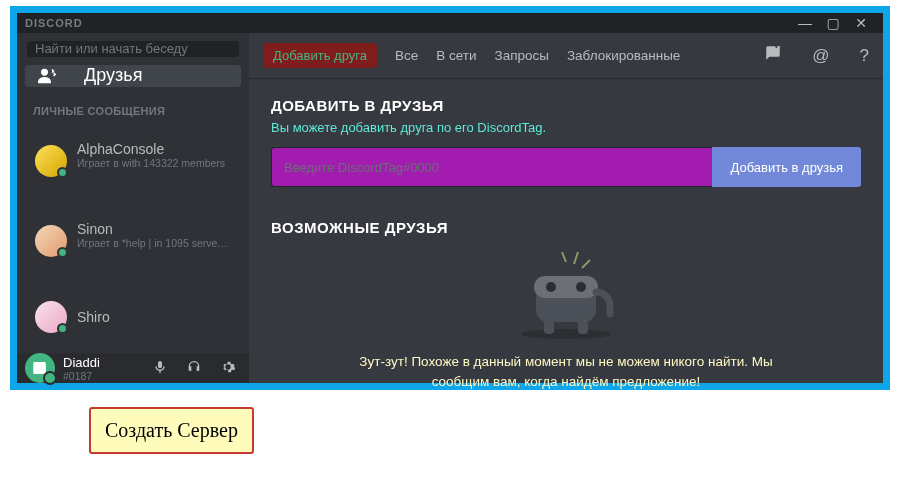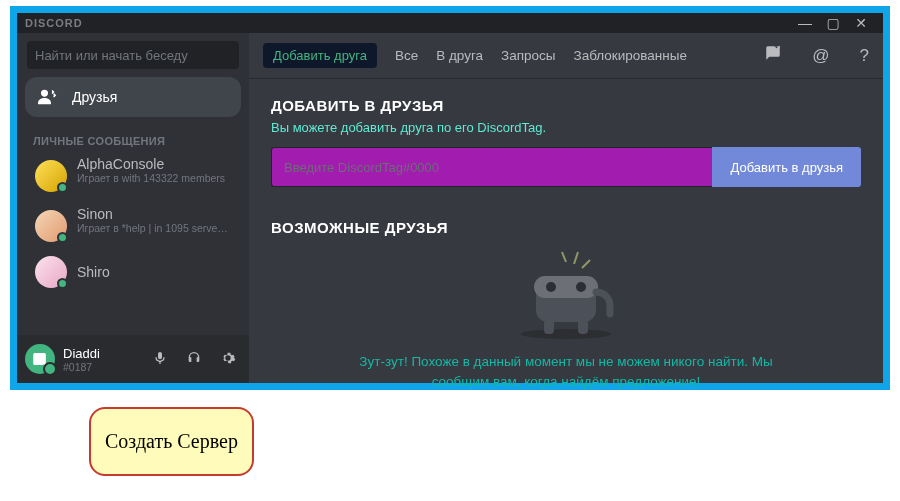--- a/index.html
+++ b/index.html
@@ -13,52 +13,52 @@
 .guilds{width:66px;background:#202225;display:flex;flex-direction:column;align-items:center;padding-top:6px;gap:0}
 .gicon{width:42px;height:42px;border-radius:50%;background:#36393f;margin-bottom:8px;display:flex;align-items:center;justify-content:center;position:relative}
 .gicon.sel{border-radius:14px;background:#7289da}
 .online-label{font-size:9px;color:#72767d;margin:2px 0 8px;letter-spacing:.3px}
 .gicon.txt{font-size:12px;color:#dcddde;font-weight:500}
 .gicon.add{background:#2f3136;color:#43b581;font-size:24px;font-weight:300;margin-top:auto;margin-bottom:14px;border:2px dashed rgba(114,118,125,.2)}
 .gicon.add.hl{box-shadow:0 0 0 3px #c63b2f}
 .gicon svg{width:22px;height:22px}
 .sidebar{width:232px;background:#2f3136;display:flex;flex-direction:column}
 .search{margin:8px 10px;height:28px;background:#202225;border-radius:4px;display:flex;align-items:center;padding:0 8px;color:#72767d;font-size:13px}
-.friends-btn{margin:0 8px 8px;height:40px;background:#40444b;border-radius:12px;display:flex;align-items:center;padding:0 12px;gap:15px;color:#fff;font-size:14px;font-weight:500}
+.friends-btn{margin:0 8px 8px;height:40px;background:#40444b;border-radius:4px;display:flex;align-items:center;padding:0 12px;gap:27px;color:#fff;font-size:18px;font-weight:500}
 .section-label{padding:10px 16px 4px;font-size:11px;font-weight:600;color:#72767d;letter-spacing:.3px}
-.dm{display:flex;align-items:center;padding:4px 10px;gap:10px;border-radius:4px;margin:1px 8px}
+.dm{display:flex;align-items:center;padding:4px 10px;gap:10px;border-radius:4px;margin:16px 8px}
 .dm .av{width:32px;height:32px;border-radius:50%;position:relative;flex:none}
 .dm .st{position:absolute;right:-1px;bottom:-1px;width:11px;height:11px;border-radius:50%;background:#43b581;border:2px solid #2f3136}
 .dm .meta{display:flex;flex-direction:column;min-width:0}
 .dm .name{font-size:14px;color:#b9bbbe;font-weight:500}
 .dm .sub{font-size:10.5px;color:#72767d;white-space:nowrap;overflow:hidden;text-overflow:ellipsis}
 .user-area{margin-top:auto;height:48px;background:#292b2f;display:flex;align-items:center;padding:0 8px;gap:8px}
 .user-area .av{width:30px;height:30px;border-radius:50%;background:#43b581;display:flex;align-items:center;justify-content:center;position:relative}
 .user-area .av::after{content:"";position:absolute;right:-2px;bottom:-2px;width:10px;height:10px;border-radius:50%;background:#43b581;border:2px solid #292b2f}
 .user-area .info{display:flex;flex-direction:column;flex:1}
 .user-area .uname{font-size:13px;color:#fff;font-weight:500}
 .user-area .utag{font-size:10.5px;color:#72767d}
 .ubtn{width:26px;color:#b9bbbe;text-align:center;font-size:15px}
 .main{flex:1;background:#36393f;display:flex;flex-direction:column;min-width:0}
 .topbar{height:46px;border-bottom:1px solid #27292d;display:flex;align-items:center;padding:0 14px;gap:18px}
-.pill{background:#0f172a;color:#43b581;font-size:13px;font-weight:500;padding:5px 10px;border-radius:4px}
+.pill{background:#7f1d1d;color:#43b581;font-size:13px;font-weight:500;padding:5px 10px;border-radius:4px}
 .tab{font-size:13.5px;color:#b9bbbe;cursor:default}
 .tbspace{flex:1}
 .tbicon{color:#b9bbbe;font-size:17px;margin-left:12px}
 .content{flex:1;padding:18px 22px;display:flex;flex-direction:column;min-height:0}
 .h1{font-size:15px;font-weight:800;letter-spacing:.5px;color:#fff;margin-bottom:6px}
 .sub{font-size:13px;color:#5eead4;margin-bottom:12px}
 .addrow{display:flex;gap:0;margin-bottom:32px}
 .addrow input{flex:1;height:40px;background:#a21caf;border:1px solid #222428;border-right:none;border-radius:3px 0 0 3px;padding:0 12px;color:#dcddde;font-size:13px}
 .addrow input::placeholder{color:#6a6e75}
 .addrow .btn{height:40px;padding:0 18px;background:#7289da;color:#fff;border:none;border-radius:0 3px 3px 0;font-size:13px;font-weight:500}
 .empty{flex:1;display:flex;flex-direction:column;align-items:center;justify-content:flex-end;padding-bottom:8px}
 .wumpus{width:140px;height:100px;margin-bottom:10px;opacity:.9}
-.empty-text{color:#14b8a6;font-size:13.5px;text-align:center;max-width:460px;line-height:1.45}
-.callout{position:absolute;left:89px;top:407px;background:#fffbba;border:2px solid #c63b2f;border-radius:16px;padding:21px 14px;font-family:"Times New Roman",serif;font-size:20px;color:#000;font-weight:400}
+.empty-text{color:#fef9c3;font-size:13.5px;text-align:center;max-width:460px;line-height:1.45}
+.callout{position:absolute;left:89px;top:407px;background:#fffbba;border:2px solid #c63b2f;border-radius:3px;padding:10px 14px;font-family:"Times New Roman",serif;font-size:20px;color:#000;font-weight:400}
 
 
 .av1{background:radial-gradient(circle at 40% 35%,#8fd7ff 0%,#1a5fa8 70%)}
 .av2{background:radial-gradient(circle,#ffd92e 40%,#000 45%),#000}
 .av3{background:#2f3136}
 .av4{background:linear-gradient(135deg,#f7c9a8,#d88a5e)}
 .avA{background:linear-gradient(135deg,#ffe05a,#d4a400)}
 .avB{background:linear-gradient(135deg,#6b4a7a,#2d1f38)}
 .avC{background:linear-gradient(135deg,#f5d7b8,#e09a6e)}
 .avD{background:linear-gradient(135deg,#fce3ec,#e7a7c5)}
@@ -136,21 +136,21 @@
         <span class="ubtn"><svg width="16" height="16" viewBox="0 0 24 24">
               <path fill="currentColor" d="M12 8a4 4 0 100 8 4 4 0 000-8zm9 4l2 1.5-2 3.5-2.4-.7a7 7 0 01-1.7 1l-.4 2.7h-4l-.4-2.7a7 7 0 01-1.7-1L7 17l-2-3.5L7 12l-2-1.5L7 7l2.4.7a7 7 0 011.7-1L11.5 4h4l.4 2.7a7 7 0 011.7 1L20 7l2 3.5L20 12z"></path>
             </svg></span>
       </div>
     </div>
 
     <div class="main">
       <div class="topbar">
         <span class="pill">Добавить друга</span>
         <span class="tab">Все</span>
-        <span class="tab">В друга</span>
+        <span class="tab">В сети</span>
         <span class="tab">Запросы</span>
         <span class="tab">Заблокированные</span>
         <span class="tbspace"></span>
         <span class="tbicon"><svg width="18" height="18" viewBox="0 0 24 24">
               <path fill="currentColor" d="M19 3H5a2 2 0 00-2 2v16l4-4h12a2 2 0 002-2V5a2 2 0 00-2-2z"></path>
               <path fill="#36393f" d="M14 3h4v4"></path>
               <path stroke="currentColor" stroke-width="2" d="M21 3l-6 6" fill="none"></path>
             </svg></span>
         <span class="tbicon">@</span>
         <span class="tbicon">?</span>

